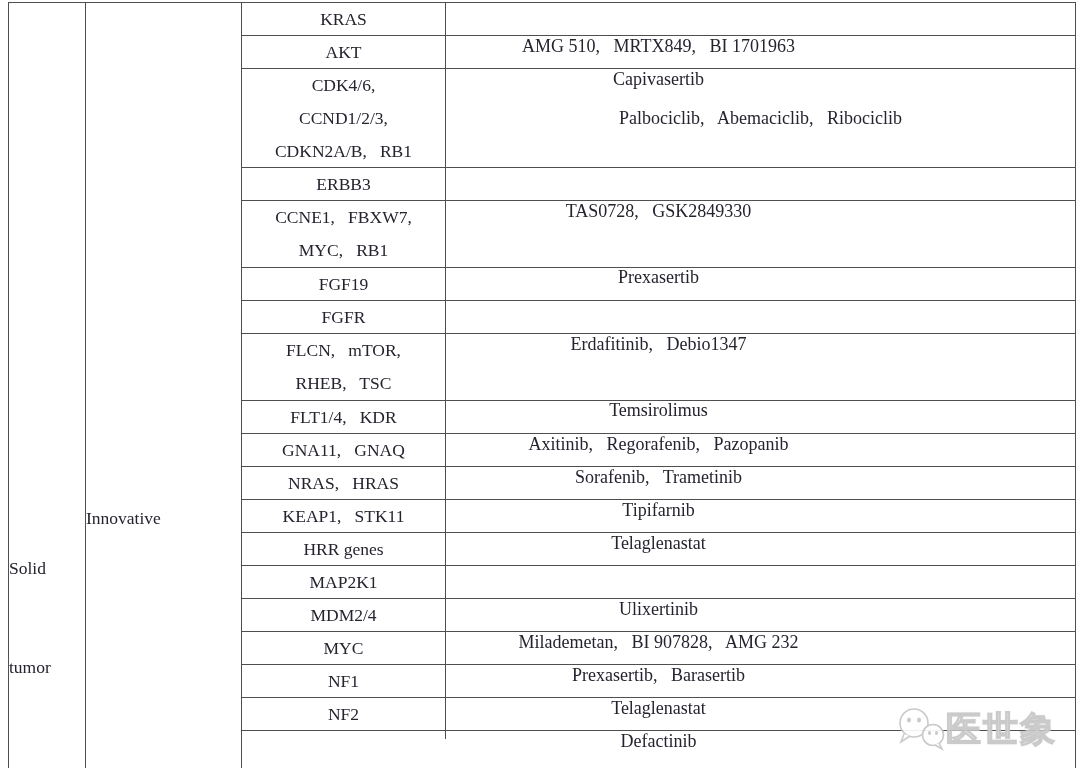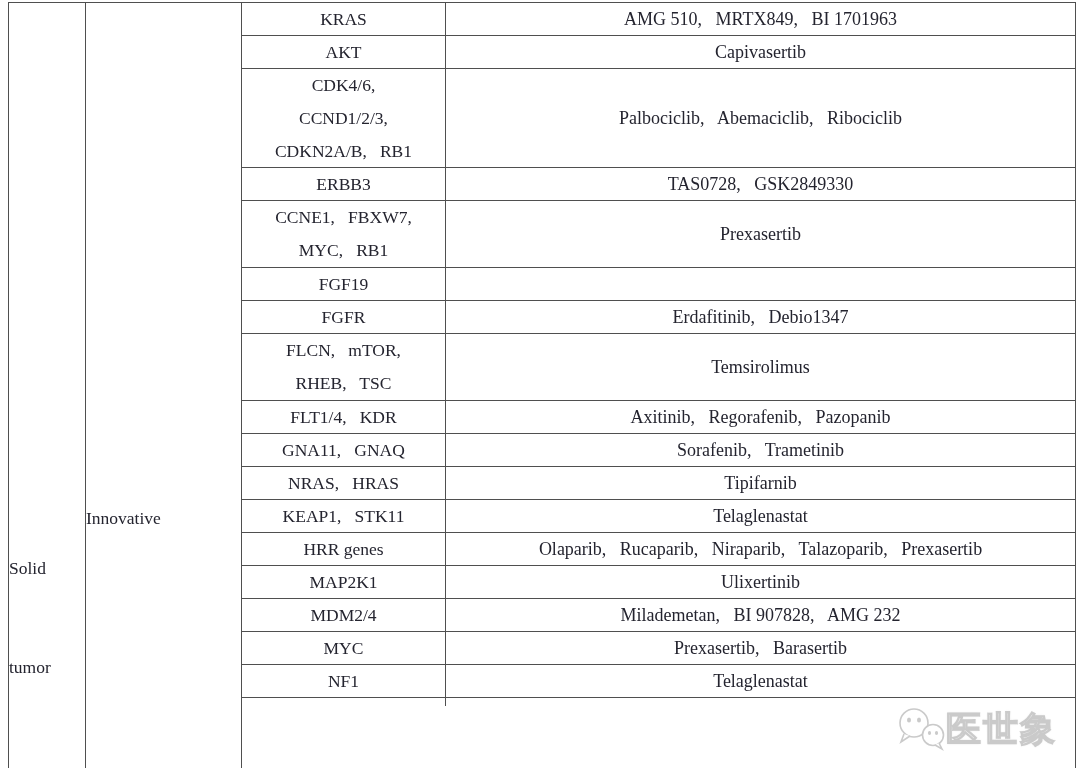--- a/index.html
+++ b/index.html
@@ -33,22 +33,22 @@
     line-height:33px;
     white-space:pre;
   }
   .vlabel.tumor{top:483px;}
   .vlabel.cat{top:499px;}
   .row{
     display:flex;
     box-sizing:border-box;
     border-bottom:1px solid #4f4f4f;
   }
-  .h1{height:33px;}
-  .h2{height:67px;}
+  .h1{height:33px;flex-direction:column;}
+  .h2{height:67px;flex-direction:column;}
   .h3{height:99px;}
   .row.partial{height:8px;border-bottom:none;}
   .gene{
     width:204px;
     box-sizing:border-box;
     border-right:1px solid #4f4f4f;
     display:flex;flex-direction:column;
     align-items:center;justify-content:center;
     font-size:17.5px;
   }
@@ -172,21 +172,20 @@
         <div class="row h1">
           <div class="gene">
             <div class="gl">KEAP1,   STK11</div>
           </div>
           <div class="drug">Telaglenastat</div>
         </div>
         <div class="row h1">
           <div class="gene">
             <div class="gl">HRR genes</div>
           </div>
-          <div class="drug">Olaparib,   Rucaparib,   Niraparib,   Talazoparib,   Prexasertib</div>
         </div>
         <div class="row h1">
           <div class="gene">
             <div class="gl">MAP2K1</div>
           </div>
           <div class="drug">Ulixertinib</div>
         </div>
         <div class="row h1">
           <div class="gene">
             <div class="gl">MDM2/4</div>
@@ -197,20 +196,26 @@
           <div class="gene">
             <div class="gl">MYC</div>
           </div>
           <div class="drug">Prexasertib,   Barasertib</div>
         </div>
         <div class="row h1">
           <div class="gene">
             <div class="gl">NF1</div>
           </div>
           <div class="drug">Telaglenastat</div>
+        </div>
+        <div class="row h1">
+          <div class="gene">
+            <div class="gl">NF2</div>
+          </div>
+          <div class="drug">Defactinib</div>
         </div>
         <div class="row partial">
           <div class="gene"></div>
           <div class="drug"></div>
         </div>
       </div>
 
   </div>
 
   <div class="watermark">

